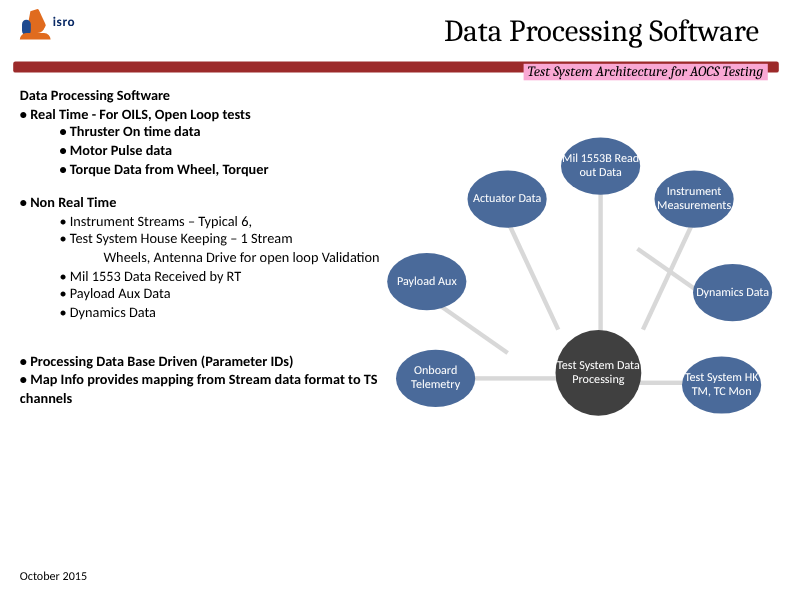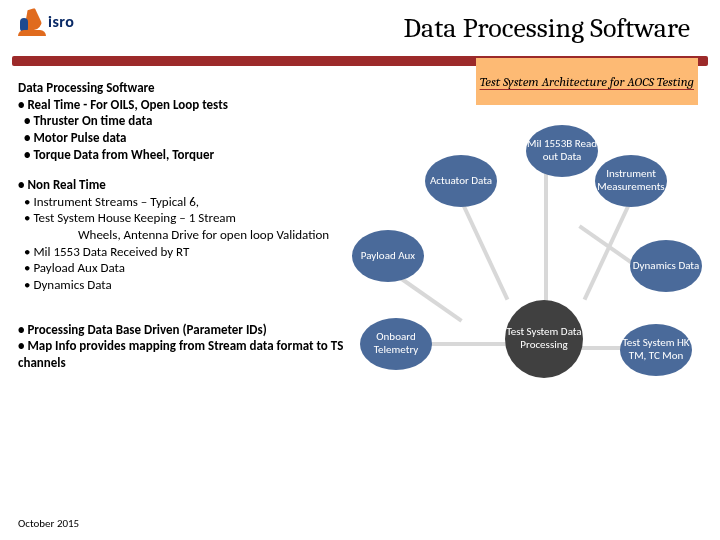--- a/index.html
+++ b/index.html
@@ -27,54 +27,53 @@
     position:absolute; bottom:4px; left:2px; width:8px; height:14px;
     background:#1e4a8f; border-radius:4px;
   }
   .logo-plume {
     position:absolute; bottom:6px; left:6px; width:18px; height:22px;
     background:#e06b1e;
     clip-path: polygon(0% 100%, 20% 10%, 60% 0%, 100% 70%, 80% 100%);
     border-radius:40% 60% 50% 10%;
   }
   .logo-text {
-    font-size:16px; font-weight:bold; color:#0a2a66;
+    font-size:12px; font-weight:bold; color:#0a2a66;
     letter-spacing:0.5px;
   }
   .title {
     margin-left:auto; margin-right:30px;
     font-family: Cambria, Georgia, serif;
     font-size:28px; font-weight:normal;
     color:#000;
   }
   .redbar {
     position:absolute; left:12px; right:12px; top:56px;
     height:10px;
     background:#9c2a2a;
     border-radius:2px;
   }
   .subtitle {
     position:absolute; right:22px; top:58px;
     font-family: Cambria, Georgia, serif;
     font-style:italic; font-size:13px;
     color:#000;
-    background:#fdba74;
-    padding:16px 4px;
-    text-decoration:underline;
+    background:#f9a8d4;
+    padding:0 4px;
     text-decoration-color:#9c2a2a;
     text-underline-offset:3px;
   }
   .content {
     position:absolute; left:18px; top:80px; right:18px; bottom:30px;
     font-size:13px; line-height:1.28;
   }
   .sect-head { font-weight:bold; }
   .b0 { margin-left:0; }
-  .b1 { margin-left:6px; }
-  .b2 { margin-left:60px; }
+  .b1 { margin-left:36px; }
+  .b2 { margin-left:76px; }
   .block-rt { max-width:330px; }
   .block-nrt { max-width:360px; margin-top:14px; }
   .block-bot { margin-top:28px; max-width:360px; }
   .date {
     position:absolute; left:18px; bottom:10px;
     font-size:11px;
     margin-top:48px;
   }
   
   .diagram {
@@ -91,21 +90,21 @@
   .center-node {
     width:78px; height:78px; border-radius:50%;
     background:#404040;
     left:195px; top:200px;
   }
   .oval {
     width:72px; height:52px; border-radius:50%;
     background:#4a6a9a;
   }
   .n-actuator { left:115px; top:55px; }
-  .n-mil      { left:216px; top:25px; }
+  .n-mil      { left:200px; top:25px; }
   .n-instr    { left:285px; top:55px; }
   .n-dyn      { left:320px; top:140px; }
   .n-tshk     { left:310px; top:224px; }
   .n-payload  { left:42px;  top:130px; }
   .n-onboard  { left:50px;  top:218px; }
   .arrow {
     position:absolute; background:#d8d8d8; z-index:0;
   }
   .arrow::after {
     content:""; position:absolute; width:0; height:0;

